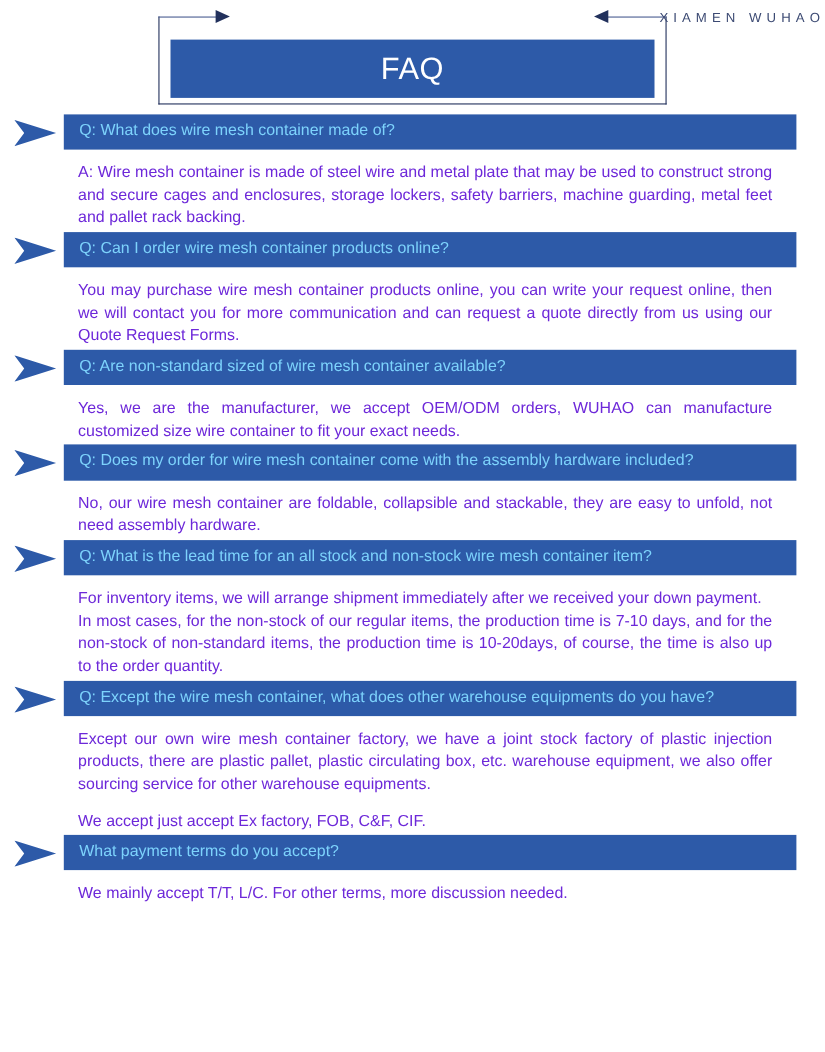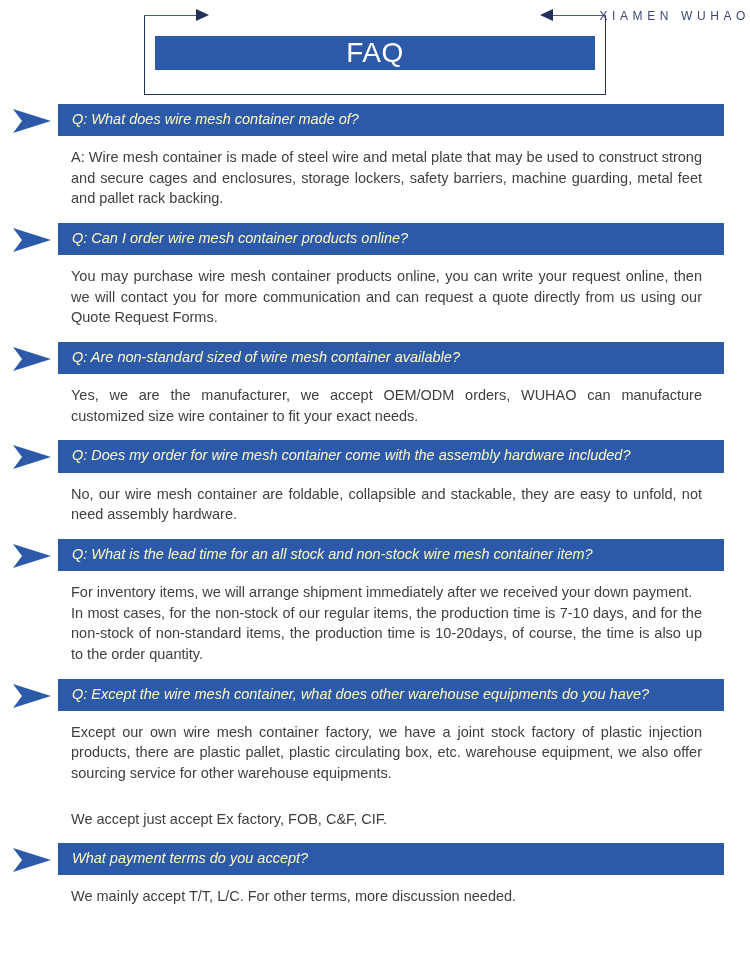--- a/index.html
+++ b/index.html
@@ -76,21 +76,21 @@
     font-size: 12px;
     letter-spacing: 4.6px;
     color: #3c4a73;
     font-family: "Liberation Sans", sans-serif;
   }
   .faq-banner {
     position: absolute;
     left: 155px;
     top: 36px;
     width: 440px;
-    height: 34px;
+    height: 53px;
     background: #2d5aa8;
     color: #ffffff;
     display: flex;
     align-items: center;
     justify-content: center;
     font-size: 28px;
     letter-spacing: 0.5px;
     font-family: "Liberation Sans", sans-serif;
   }
 
@@ -119,39 +119,38 @@
     position: absolute;
     left: 13px;
     top: 5px;
     width: 38px;
     height: 24px;
     display: block;
   }
   .q-bar {
     flex: 1 1 auto;
     background: #2d5aa8;
-    color: #fef9c3;
+    color: #7dd3fc;
     padding: 6px 14px 7px 14px;
     font-size: 14.5px;
     line-height: 1.33;
     text-align: justify;
     text-justify: inter-word;
     margin-right: 26px;
     font-family: "Liberation Sans", sans-serif;
-    font-style: italic;
   }
   .answer {
     margin: 0 48px 0 71px;
-    color: #404040;
+    color: #6d28d9;
     font-size: 14.5px;
     line-height: 1.42;
     text-align: justify;
     text-justify: inter-word;
     padding-top: 11px;
-    padding-bottom: 14px;
+    padding-bottom: 2px;
   }
   .answer p {
     margin: 0;
   }
   .answer p + p {
   }
 </style>
 </head>
 <body>
 

